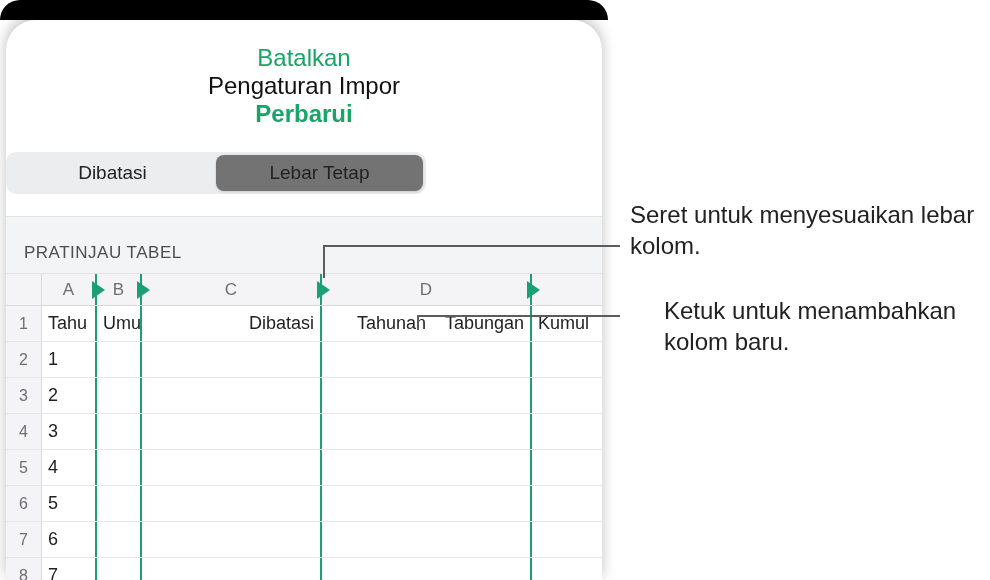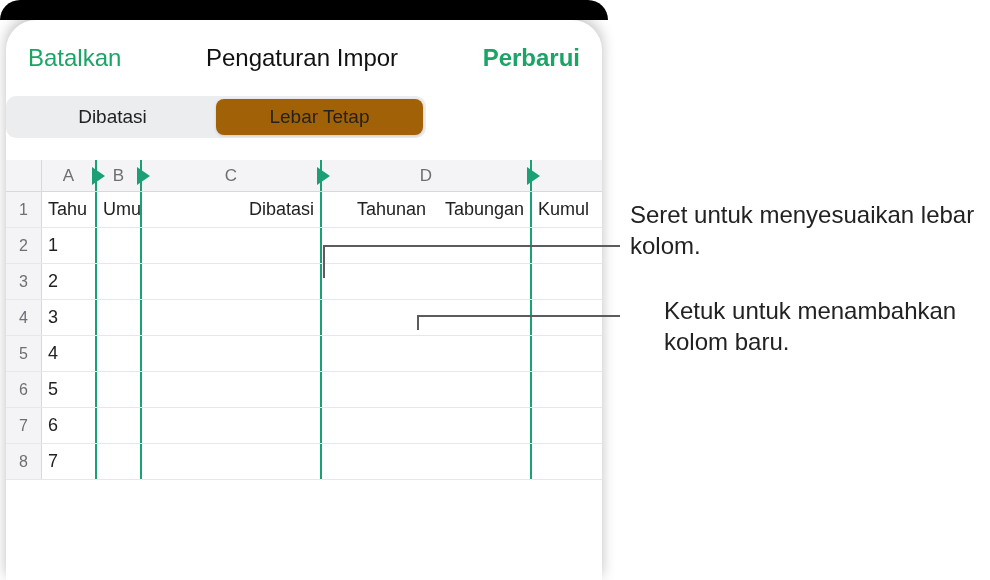--- a/index.html
+++ b/index.html
@@ -28,20 +28,21 @@
     border-top-left-radius: 30px;
     border-top-right-radius: 30px;
     overflow: hidden;
     box-shadow: 0 -4px 14px rgba(0,0,0,0.25);
   }
   .sheet-header {
     display: flex;
     justify-content: space-between;
     align-items: center;
     padding: 24px 22px 18px 22px;
+    flex-direction: column;
   }
   .sheet-header .cancel {
     color: #1aa567;
     font-size: 24px;
     font-weight: 400;
   }
   .sheet-header .title {
     color: #111;
     font-size: 24px;
     font-weight: 400;
@@ -67,21 +68,21 @@
     flex: 1;
     display: flex;
     align-items: center;
     justify-content: center;
     font-size: 19px;
     font-weight: 500;
     color: #222;
     border-radius: 8px;
   }
   .segmented .seg.active {
-    background: #a16207;
+    background: #737373;
     box-shadow: 0 1px 3px rgba(0,0,0,0.15);
   }
   .section-label {
     background: #f3f4f6;
     border-top: 1px solid #e2e2e4;
     border-bottom: 1px solid #e2e2e4;
     padding: 26px 0 10px 18px;
     font-size: 17px;
     letter-spacing: 0.5px;
     color: #4d4d4f;
@@ -195,20 +196,21 @@
     <span class="update">Perbarui</span>
   </div>
 
   <div class="segmented-wrap">
     <div class="segmented">
       <div class="seg">Dibatasi</div>
       <div class="seg active">Lebar Tetap</div>
     </div>
   </div>
 
+  <div class="section-label">PRATINJAU TABEL</div>
 
   <div class="table-wrap">
 
     <div class="col-header-row">
       <div class="row-num-gutter"></div>
       <div class="cols">
         <div class="col" style="width:55px">
           <span>A</span>
           <span class="sep-handle"></span>
         </div>

